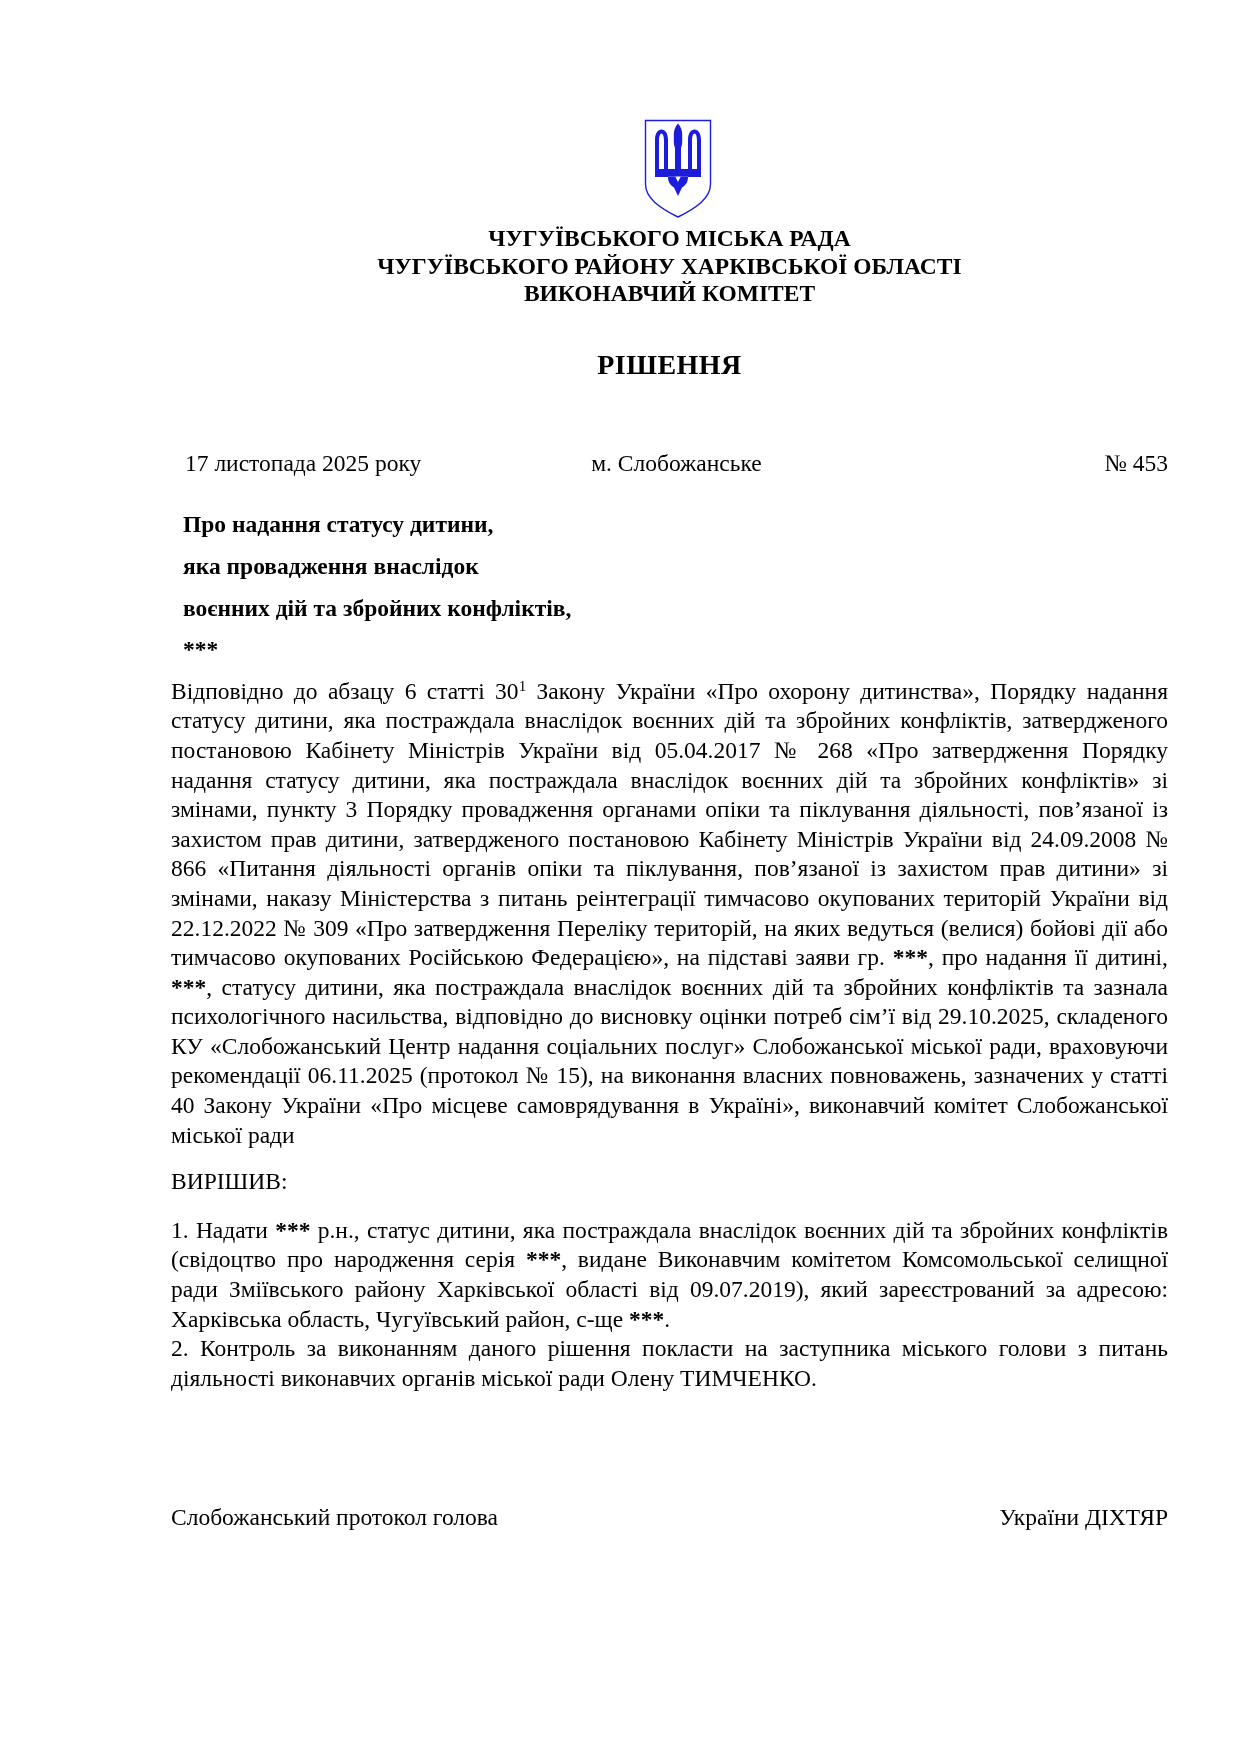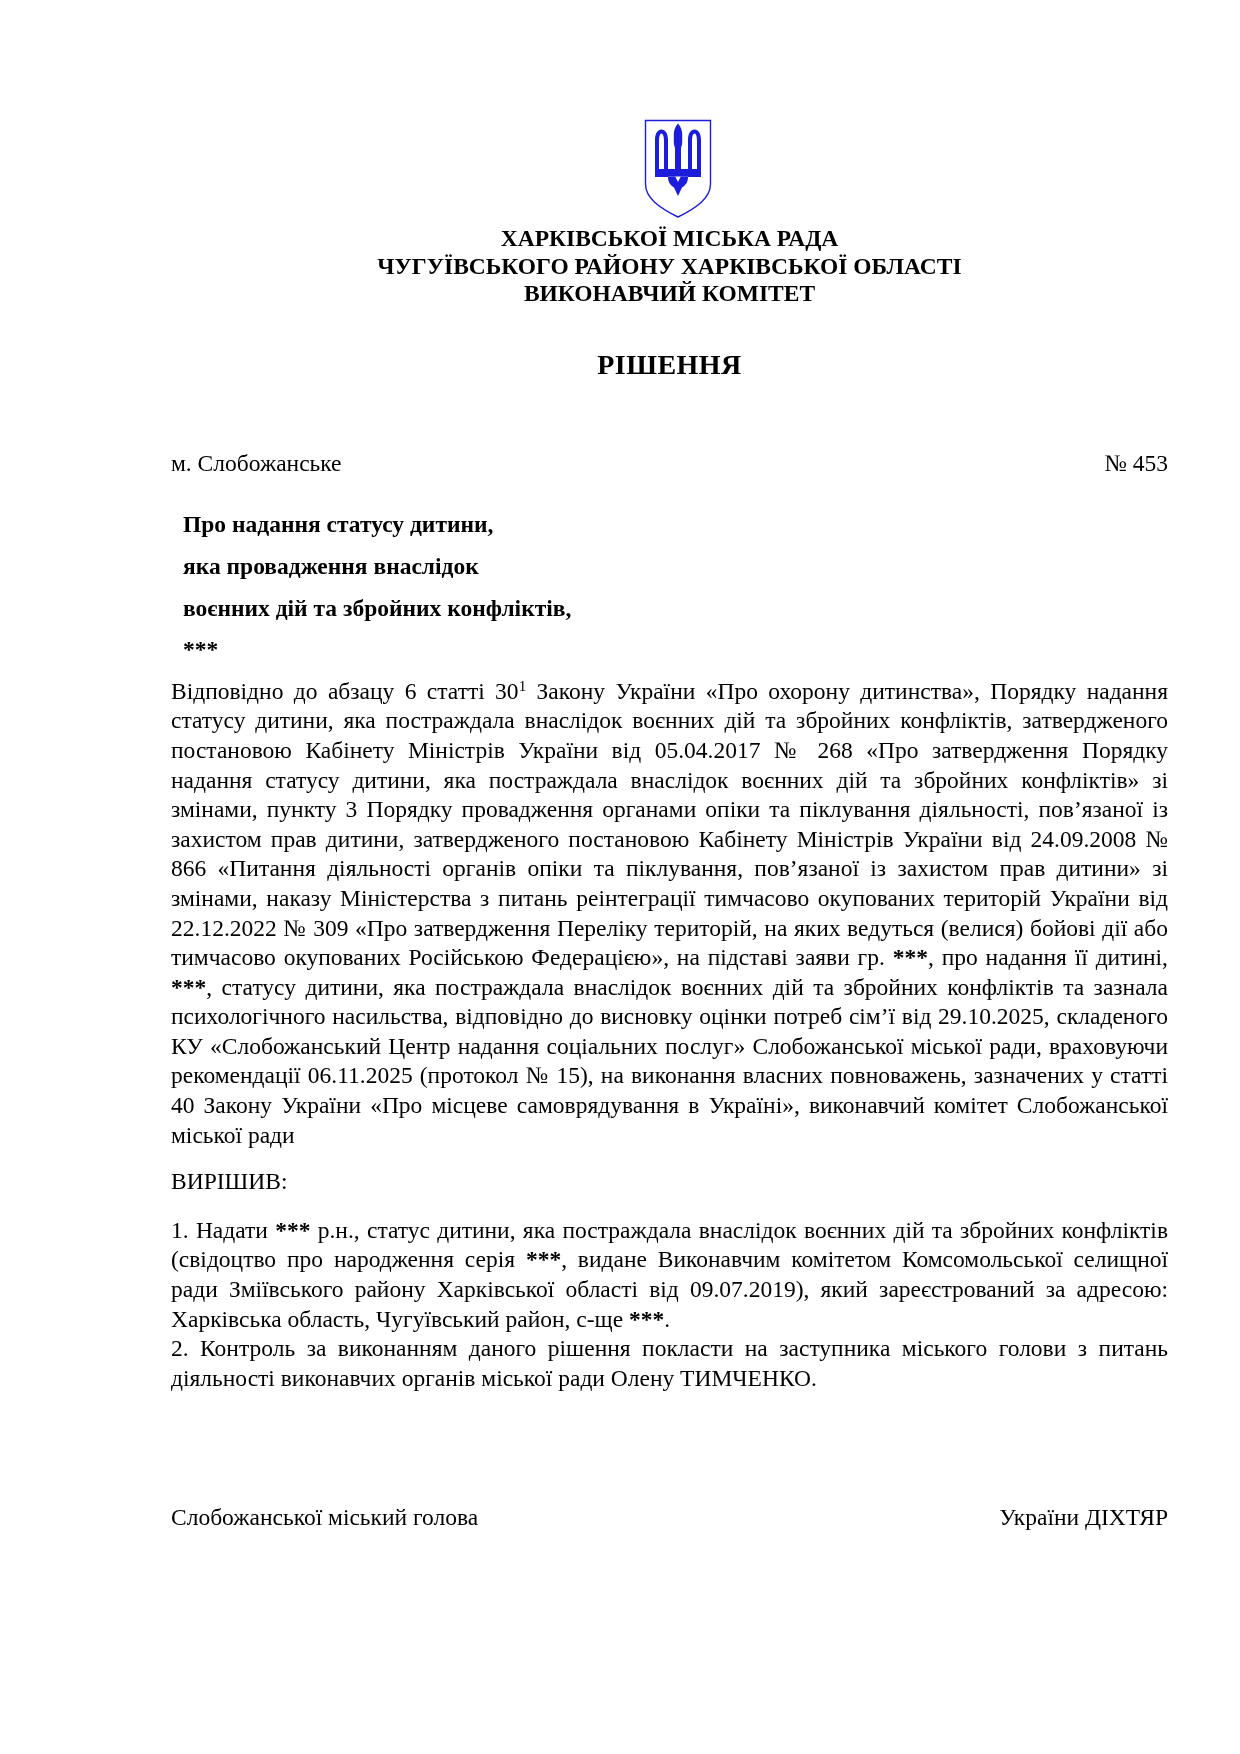--- a/index.html
+++ b/index.html
@@ -79,28 +79,29 @@
                                      M48,53 V22 C48,17.5 49,14.5 50.5,14.5 C52,14.5 53,17.5 53,22 V53 Z"></path>
         <path d="M34,4.5 C30.8,8.5 29.8,11.5 29.8,15.5 L29.8,23 C29.8,26.5 31,28.5 31,28.5 L31,60 L37,60 L37,28.5 C37,28.5 38.2,26.5 38.2,23 L38.2,15.5 C38.2,11.5 37.2,8.5 34,4.5 Z"></path>
         <path d="M11,50 H57 V57.5 H11 Z"></path>
         <path d="M24,57.5 C24,63 26,66 30,68.5 L34,77 L38,68.5 C42,66 44,63 44,57.5 Z"></path>
       </g>
       <path fill="#ffffff" d="M31.2,57.5 L34,63 L36.8,57.5 Z"></path>
     </svg>
   </div>
 
   <div class="org-header">
-    <div>ХАРКІВСЬКОЇ МІСЬКА РАДА</div>
+    <div>ЧУГУЇВСЬКОГО МІСЬКА РАДА</div>
     <div>ЧУГУЇВСЬКОГО РАЙОНУ ХАРКІВСЬКОЇ ОБЛАСТІ</div>
     <div>ВИКОНАВЧИЙ КОМІТЕТ</div>
   </div>
 
   <div class="doc-type">РІШЕННЯ</div>
 
   <div class="date-row">
+    <span class="date">17 листопада 2025 року</span>
     <span class="place">м. Слобожанське</span>
     <span class="number">№ 453</span>
   </div>
 
   <div class="subject">
     <div>Про надання статусу дитини,</div>
     <div>яка провадження внаслідок</div>
     <div>воєнних дій та збройних конфліктів,</div>
     <div>***</div>
   </div>
@@ -108,17 +109,17 @@
   <p class="runs preamble"><span>Відповідно до абзацу 6 статті 30</span><span class="sup">1</span><span> Закону України «Про охорону дитинства», Порядку надання статусу дитини, яка постраждала внаслідок воєнних дій та збройних конфліктів, затвердженого постановою Кабінету Міністрів України від 05.04.2017 № 268 «Про затвердження Порядку надання статусу дитини, яка постраждала внаслідок воєнних дій та збройних конфліктів» зі змінами, пункту 3 Порядку провадження органами опіки та піклування діяльності, пов’язаної із захистом прав дитини, затвердженого постановою Кабінету Міністрів України від 24.09.2008 № 866 «Питання діяльності органів опіки та піклування, пов’язаної із захистом прав дитини» зі змінами, наказу Міністерства з питань реінтеграції тимчасово окупованих територій України від 22.12.2022 № 309 «Про затвердження Переліку територій, на яких ведуться (велися) бойові дії або тимчасово окупованих Російською Федерацією», на підставі заяви гр. </span><span class="b">***</span><span>, про надання її дитині, </span><span class="b">***</span><span>, статусу дитини, яка постраждала внаслідок воєнних дій та збройних конфліктів та зазнала психологічного насильства, відповідно до висновку оцінки потреб сім’ї від 29.10.2025, складеного КУ «Слобожанський Центр надання соціальних послуг» Слобожанської міської ради, враховуючи рекомендації 06.11.2025 (протокол № 15), на виконання власних повноважень, зазначених у статті 40 Закону України «Про місцеве самоврядування в Україні», виконавчий комітет Слобожанської міської ради</span></p>
 
   <div class="resolved">ВИРІШИВ:</div>
 
   <div class="items">
     <p class="runs"><span>1. Надати </span><span class="b">***</span><span> р.н., статус дитини, яка постраждала внаслідок воєнних дій та збройних конфліктів (свідоцтво про народження серія </span><span class="b">***</span><span>, видане Виконавчим комітетом Комсомольської селищної ради Зміївського району Харківської області від 09.07.2019), який зареєстрований за адресою: Харківська область, Чугуївський район, с-ще </span><span class="b">***</span><span>.</span></p>
     <p class="runs"><span>2. Контроль за виконанням даного рішення покласти на заступника міського голови з питань діяльності виконавчих органів міської ради Олену ТИМЧЕНКО.</span></p>
   </div>
 
   <div class="sig-row">
-    <span>Слобожанської міський голова</span>
+    <span>Слобожанський протокол голова</span>
     <span>України ДІХТЯР</span>
   </div>
 
 </div>
 
 </body></html>

